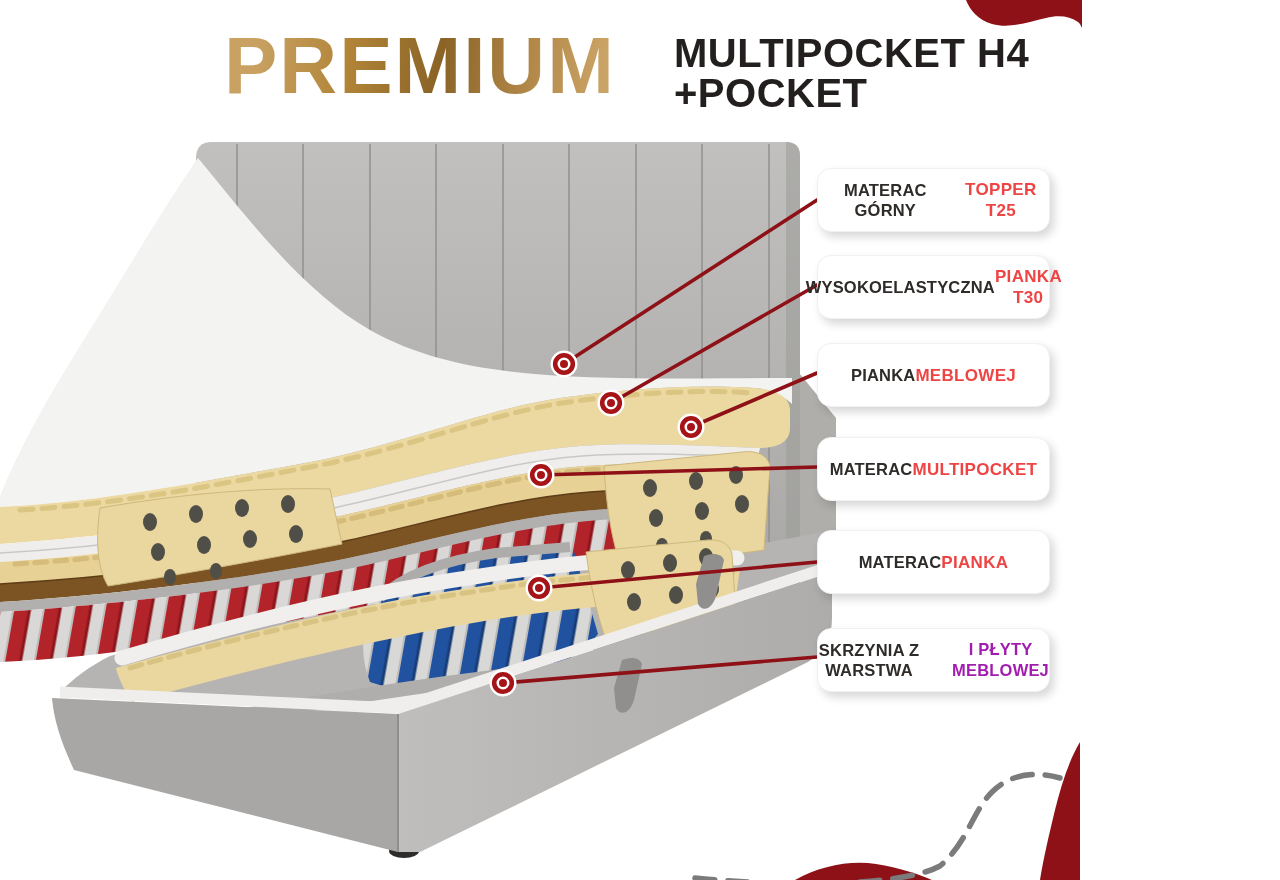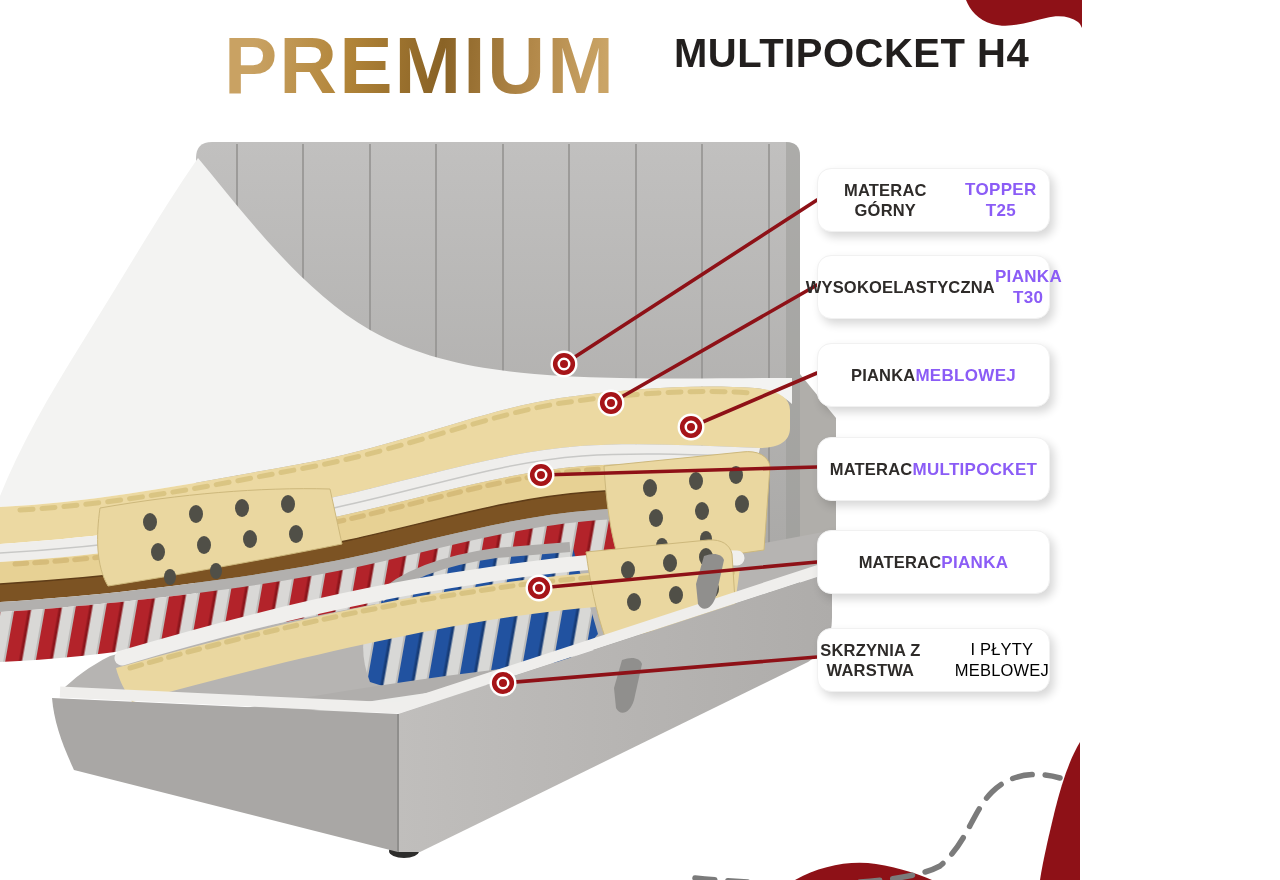--- a/index.html
+++ b/index.html
@@ -27,22 +27,22 @@
 
   
   .callout{
     position:absolute;left:817px;width:231px;height:62px;
     background:#ffffff;border:1px solid #f1f1f1;border-radius:14px;
     box-shadow:4px 5px 10px rgba(0,0,0,0.16);
     display:flex;flex-direction:row;align-items:center;justify-content:center;
     text-align:center;z-index:5;
   }
   .callout .l1{font-size:16.5px;font-weight:700;color:#2e2b29;line-height:20px;letter-spacing:0.2px;}
-  .callout .l2{font-size:17px;font-weight:800;color:#8b5cf6;line-height:21px;letter-spacing:0.3px;}
-  .callout .l2.l2-dark{color:#000000;font-weight:400;font-size:16.5px;letter-spacing:0.2px;margin-left:32px;}
+  .callout .l2{font-size:17px;font-weight:800;color:#ef4444;line-height:21px;letter-spacing:0.3px;}
+  .callout .l2.l2-dark{color:#a21caf;font-weight:700;font-size:16.5px;letter-spacing:0.2px;margin-left:32px;}
   .c1{top:168px}.c2{top:255px}.c3{top:343px}.c4{top:437px}.c5{top:530px}.c6{top:628px}
 </style>
 </head>
 <body>
 
 <div class="canvas">
 
   <svg class="bed-svg" viewBox="0 0 1280 880">
     <defs>
       <linearGradient id="gHead" x1="0" y1="0" x2="0" y2="1">
@@ -213,20 +213,21 @@
         <circle cx="503" cy="683" r="13.5" fill="#ffffff"></circle>
         <circle cx="503" cy="683" r="8.8" fill="none" stroke="#a61418" stroke-width="4.6"></circle>
         <circle cx="503" cy="683" r="4" fill="#a61418"></circle>
       </g>
     </g>
   </svg>
 
   <h1 class="brand">PREMIUM</h1>
   <div class="model">
     <div>MULTIPOCKET H4</div>
+    <div>+POCKET</div>
   </div>
 
   <div class="callout c1">
     <span class="l1">MATERAC GÓRNY</span>
     <span class="l2">TOPPER T25</span>
   </div>
   <div class="callout c2">
     <span class="l1">WYSOKOELASTYCZNA</span>
     <span class="l2">PIANKA T30</span>
   </div>

